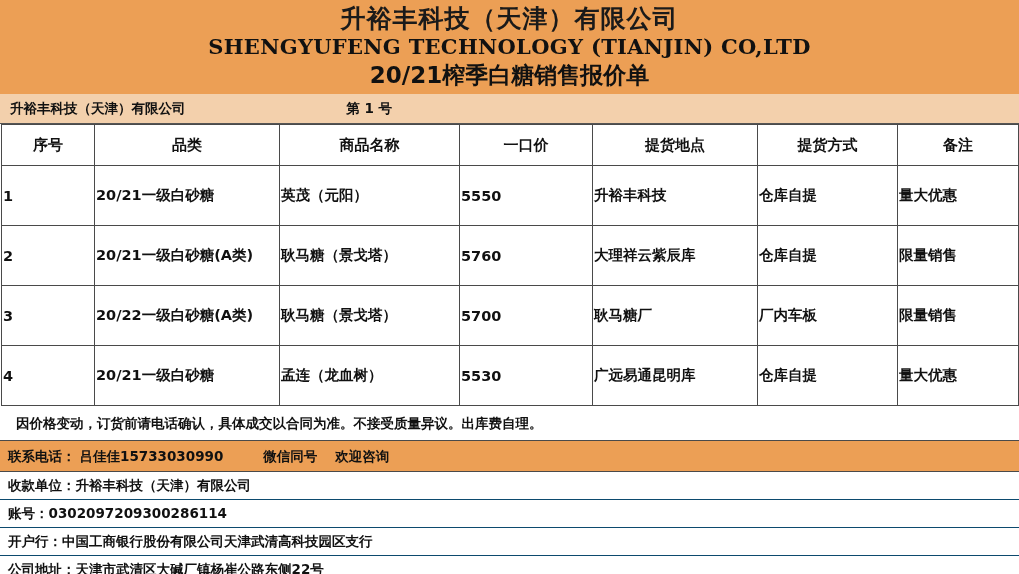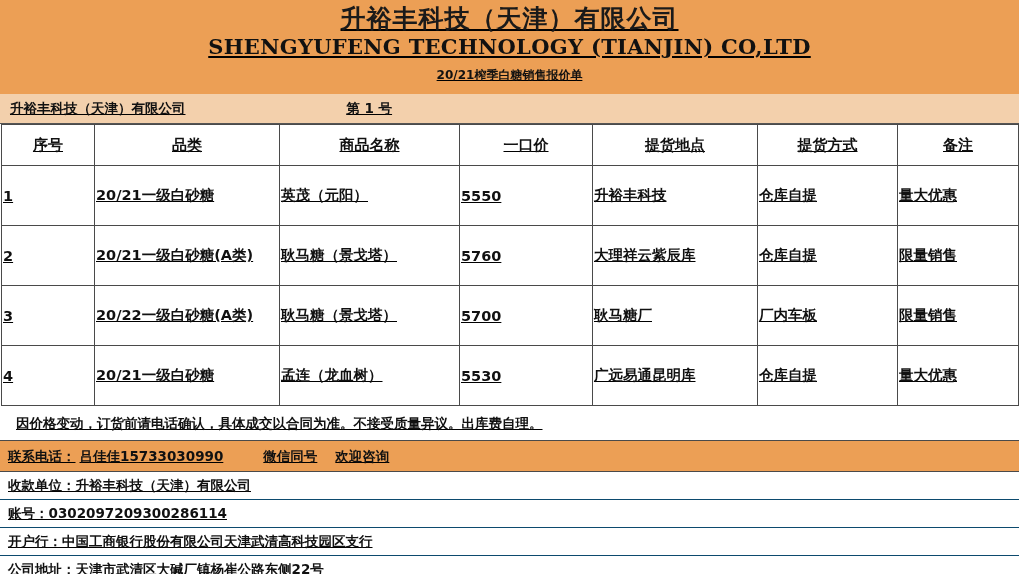--- a/index.html
+++ b/index.html
@@ -11,21 +11,20 @@
     height: 574px;
     background: #ffffff;
     font-family: "DejaVu Sans", "Liberation Sans", sans-serif;
     overflow: hidden;
   }
   .page {
     position: relative;
     width: 1019px;
     height: 574px;
     background: #ffffff;
-    text-decoration: underline;
   }
   
   .header-band {
     background: #ec9f55;
     padding: 4px 0 6px 0;
   }
   .company-cn {
     text-align: center;
     font-family: "DejaVu Serif", "Liberation Serif", serif;
     font-weight: bold;
@@ -40,21 +39,21 @@
     font-weight: bold;
     font-size: 21px;
     line-height: 26px;
     color: #111111;
     letter-spacing: 0.3px;
   }
   .doc-title {
     text-align: center;
     font-family: "DejaVu Sans", "Liberation Sans", sans-serif;
     font-weight: bold;
-    font-size: 12px;
+    font-size: 23px;
     line-height: 26px;
     color: #111111;
     margin-top: 2px;
   }
   
   .meta-row {
     display: flex;
     align-items: center;
     height: 29px;
     background: #f3d0ac;

